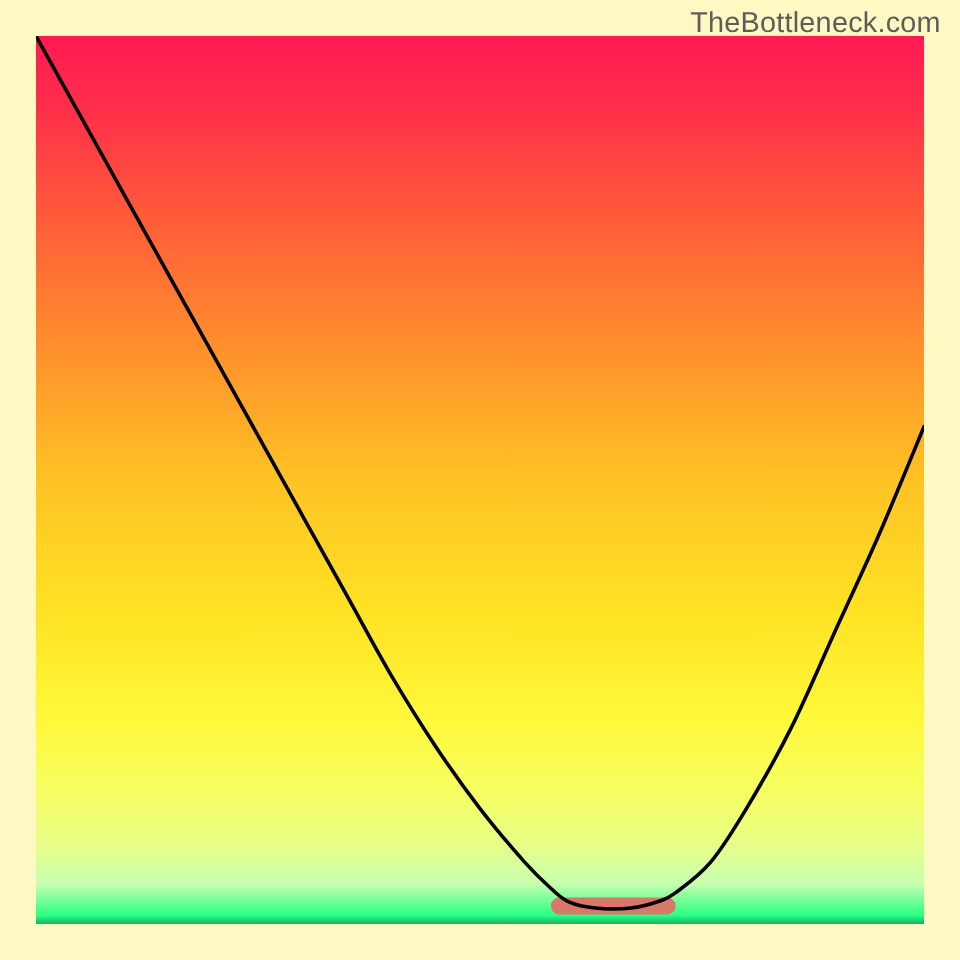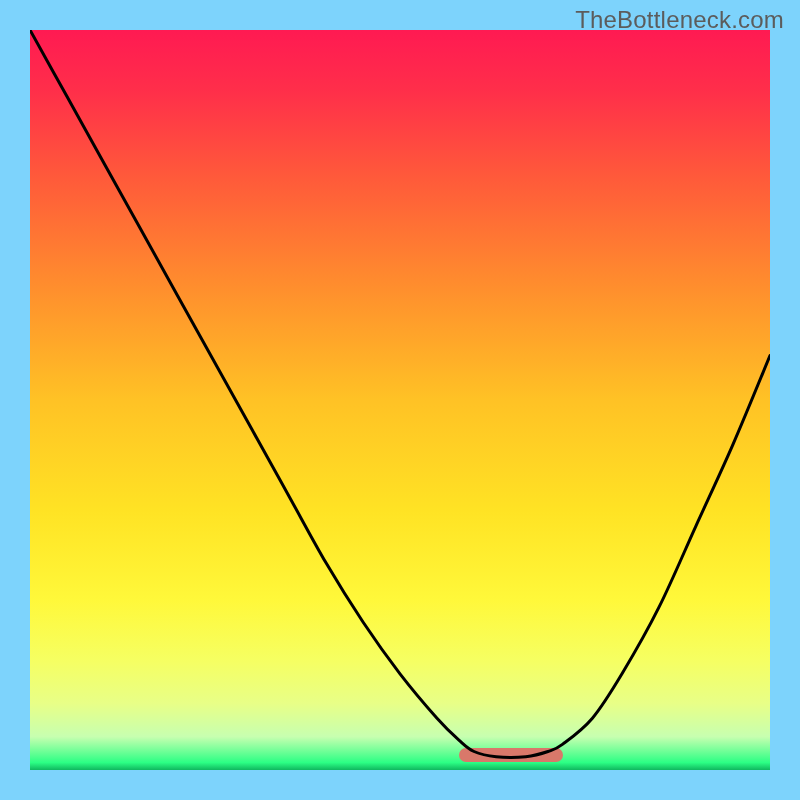--- a/index.html
+++ b/index.html
@@ -1,21 +1,21 @@
 <!DOCTYPE html>
 <html><head>
 <meta charset="utf-8">
 <style>
   * { margin: 0; padding: 0; box-sizing: border-box; }
   html, body { width: 800px; height: 800px; overflow: hidden; background: #000; }
   .frame {
     position: relative;
     width: 800px;
     height: 800px;
-    background: #7dd3fc;
+    background: #fef9c3;
   }
   .plot-area {
     position: absolute;
     left: 30px;
     top: 30px;
     width: 740px;
     height: 740px;
     overflow: hidden;
   }
   .gradient {

